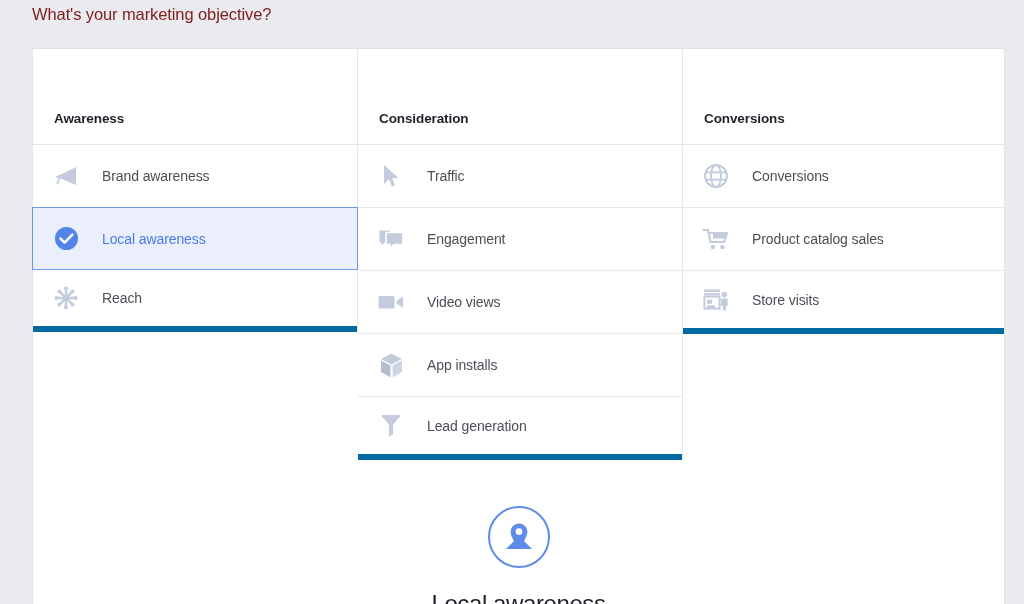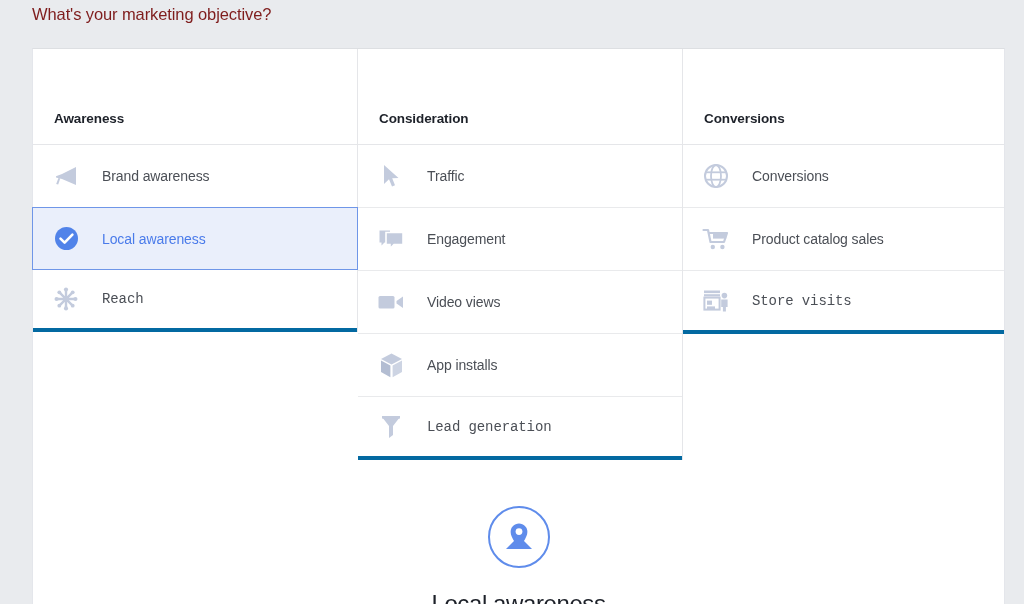--- a/index.html
+++ b/index.html
@@ -72,22 +72,21 @@
     height: 63px;
     display: flex;
     align-items: center;
     padding: 0 0 0 18px;
     border-bottom: 1px solid #e9eaec;
     background: #ffffff;
     cursor: pointer;
     gap: 7px;
   }
   .objective-item:last-child {
-    border-bottom: 4px solid #0369a1;
-    font-family: Liberation Mono, monospace;
+    border-bottom: 6px solid #0369a1;
   }
   .objective-item.is-selected {
     background: #eaeffb;
     border: 1px solid #6f96e8;
     height: 63px;
     margin: -1px -1px -1px -1px;
     position: relative;
     z-index: 2;
   }
 

